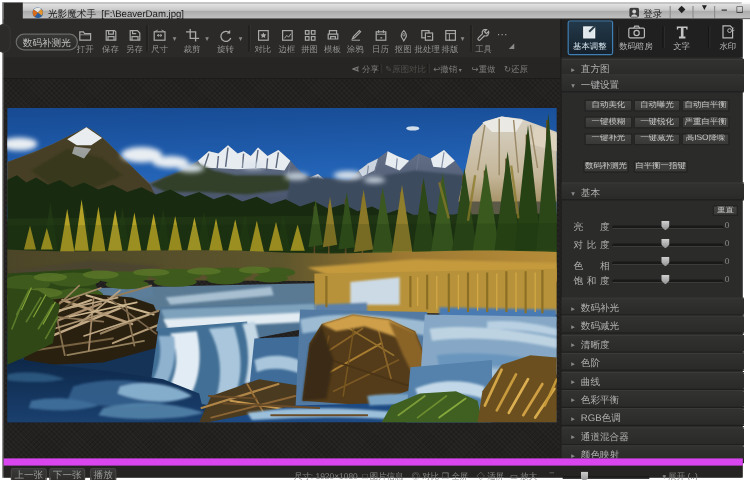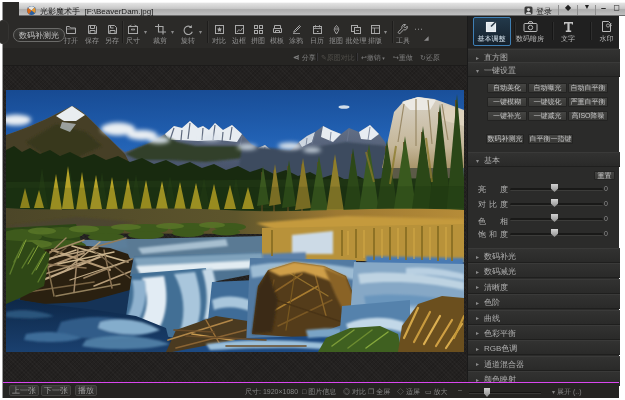--- a/index.html
+++ b/index.html
@@ -28,21 +28,21 @@
 .sect .ar{display:inline-block;margin-right:5px;color:#8a8a8a;font-size:6px;vertical-align:0.5px}
 .kbtn{position:absolute;height:10px;background:linear-gradient(#454543,#383836);border:1px solid #232322;border-radius:1px;color:#c6c6c6;font-size:7px;text-align:center;line-height:8px;white-space:nowrap;overflow:hidden}
 .slab{position:absolute;left:10px;color:#b2b2b2;font-size:8px}
 .strack{position:absolute;height:3px;background:#191918;border-radius:2px;border-bottom:1px solid #3c3c3a}
 .sthumb{position:absolute;width:7px;height:8px;background:linear-gradient(#d2d2d2,#8f8f8f);clip-path:polygon(0 0,100% 0,100% 60%,50% 100%,0 60%)}
 .sval{position:absolute;color:#8f8f8f;font-size:7px}
 
 #main{position:absolute;left:0;top:64px;width:464px;height:316px;background:#232120;background-image:repeating-linear-gradient(45deg,rgba(255,255,255,.022) 0 1px,transparent 1px 3px),repeating-linear-gradient(-45deg,rgba(0,0,0,.12) 0 1px,transparent 1px 3px)}
 #photo{position:absolute;left:3px;top:24px;width:458px;height:262px}
 
-#bbar{position:absolute;left:0;top:380px;width:616px;height:16px;background:#252422;border-top:1px solid #d946ef;color:#8b8b8b;font-size:8px}
+#bbar{position:absolute;left:0;top:380px;width:616px;height:16px;background:#252422;border-top:6px solid #d946ef;color:#8b8b8b;font-size:8px}
 .bbtn{position:absolute;top:2px;height:11px;background:linear-gradient(#3a3a38,#2d2c2a);border:1px solid #454442;border-radius:2px;color:#9a9a9a;font-size:8px;text-align:center;line-height:10px}
 .bitem{position:absolute;top:4px;color:#868686;font-size:7px;white-space:nowrap}
 
 #wm{position:absolute;left:505px;top:357px;width:115px;height:35px;z-index:50}
 </style></head>
 <body>
 <div id="stage">
 <div id="win">
   <div id="tbar">
     <svg class="abs" style="left:8px;top:3px" width="9" height="9" viewBox="0 0 9 9">

